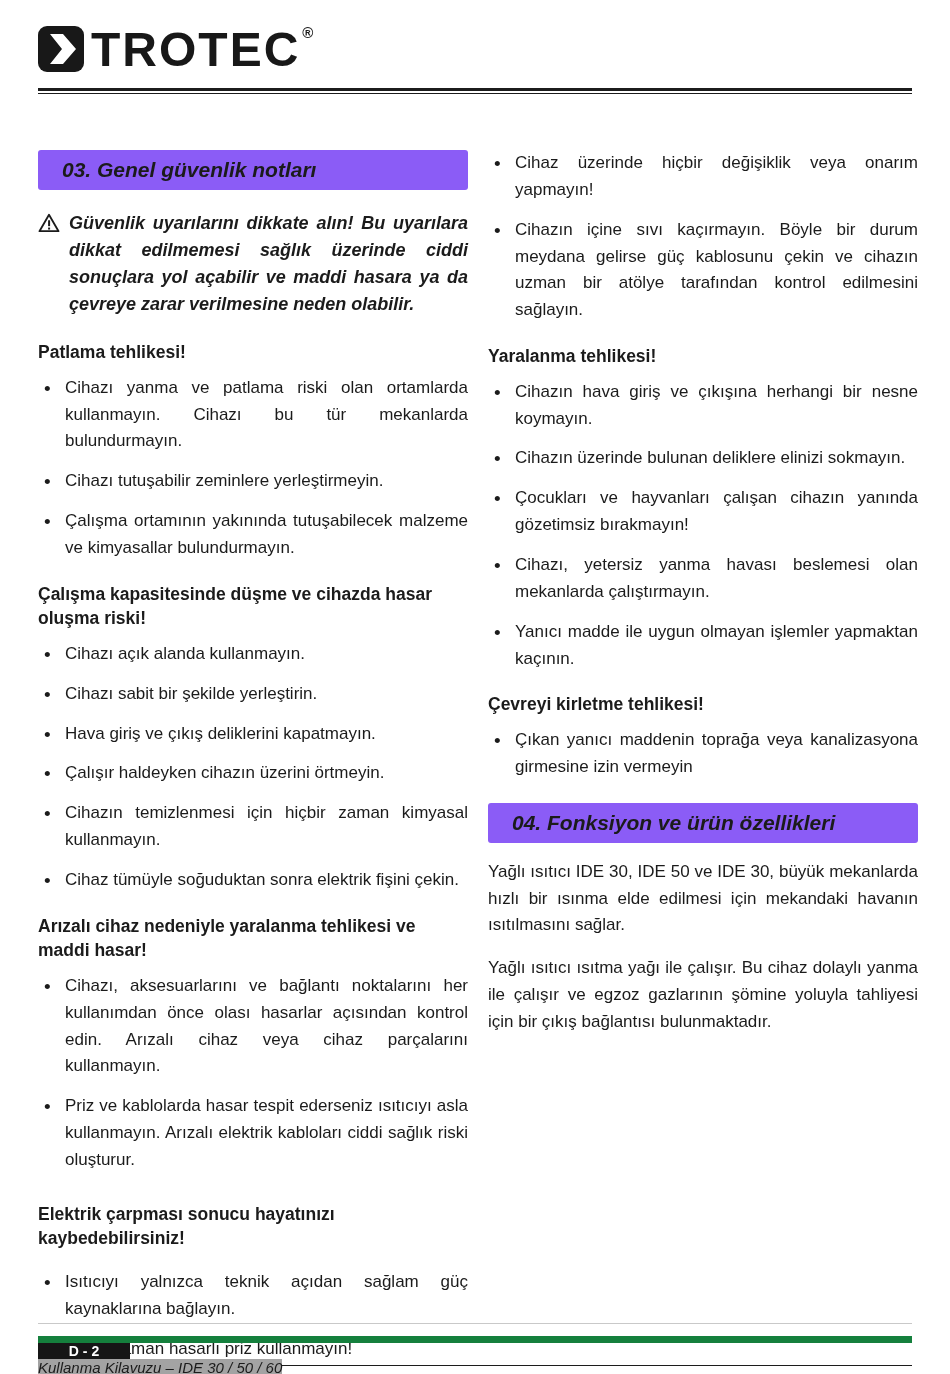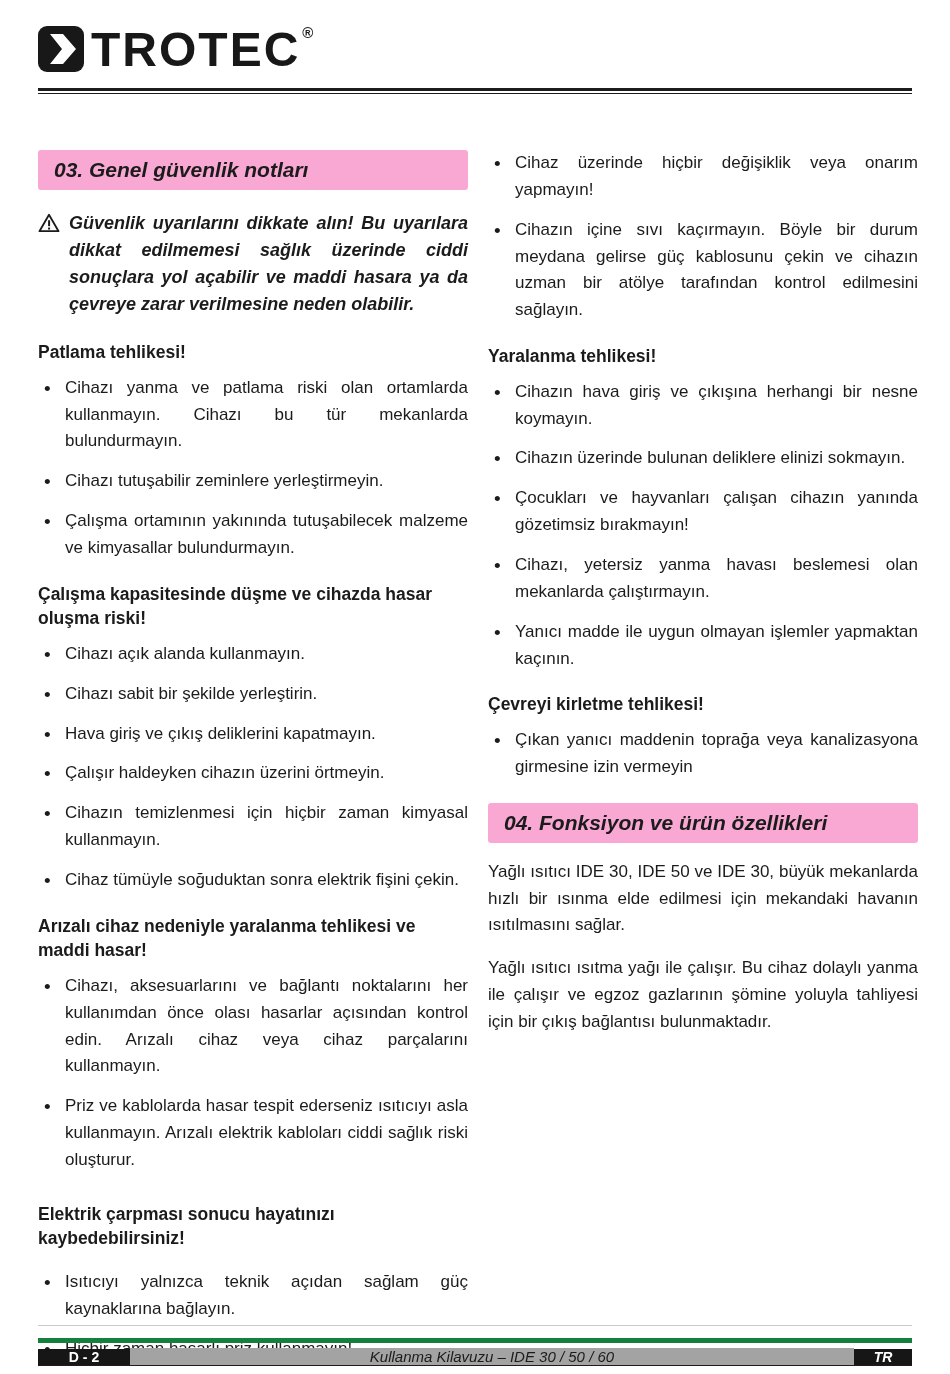--- a/index.html
+++ b/index.html
@@ -23,23 +23,23 @@
   .header-rule{
     margin-top:16px;height:2px;
     border-top:3px solid #1c1c1c;border-bottom:1px solid #1c1c1c;
   }
 
   
   .columns{display:flex;gap:20px;padding:0 38px;margin-top:56px;}
   .col{width:430px;flex:0 0 430px;}
 
   .section-box{
-    background:#f9a8d4;border-radius:3px;
+    background:#8b5cf6;border-radius:3px;
     font-style:italic;font-weight:bold;font-size:21px;line-height:1.15;
-    padding:8px 16px;margin:0;
+    padding:8px 24px;margin:0;
   }
   .section-box.mt{margin-top:22px;}
 
   .warning{
     display:flex;align-items:flex-start;gap:9px;
     margin-top:20px;margin-bottom:22px;
   }
   .warning-icon{flex:0 0 auto;width:22px;height:20px;margin-top:3px;}
   .warning-text{
     margin:0;font-style:italic;font-weight:bold;font-size:18px;line-height:1.5;
@@ -63,22 +63,22 @@
 
   .body-par{
     margin:0 0 16px 0;font-size:17px;line-height:1.58;text-align:justify;
   }
   .first-par{margin-top:16px;}
 
   
   .footer{position:absolute;left:38px;right:38px;bottom:8px;}
   .footer-hairline{height:1px;background:#c9c9c9;margin-bottom:12px;}
   .footer-band{
-    display:flex;align-items:flex-end;height:22px;
-    border-top:5px solid #15803d;border-bottom:1px solid #1c1c1c;
+    display:flex;align-items:flex-start;height:22px;
+    border-top:7px solid #15803d;border-bottom:1px solid #1c1c1c;flex-direction:column;
   }
   .footer-box{
     background:#161616;color:#ffffff;font-weight:bold;font-size:14px;
     display:flex;align-items:center;justify-content:center;
   }
   .footer-box.page-no{width:92px;}
   .footer-box.lang{width:58px;font-style:italic;}
   .footer-center{
     flex:1;display:flex;align-items:center;justify-content:center;
     font-style:italic;font-size:15px;color:#1b1b1b;background:#a3a3a3;

